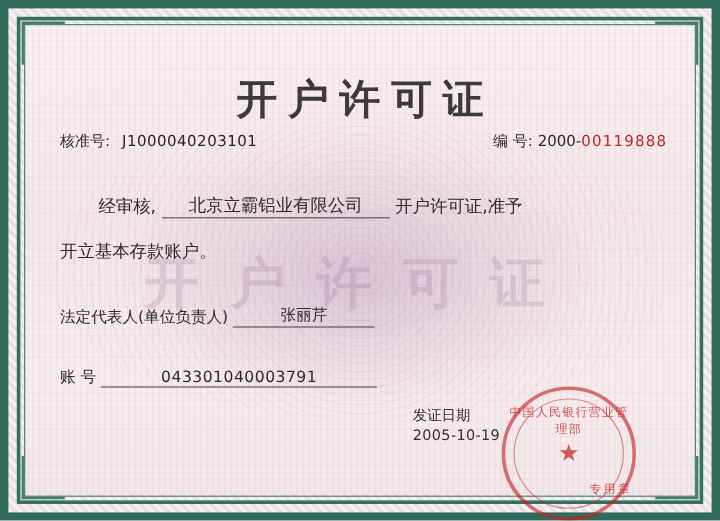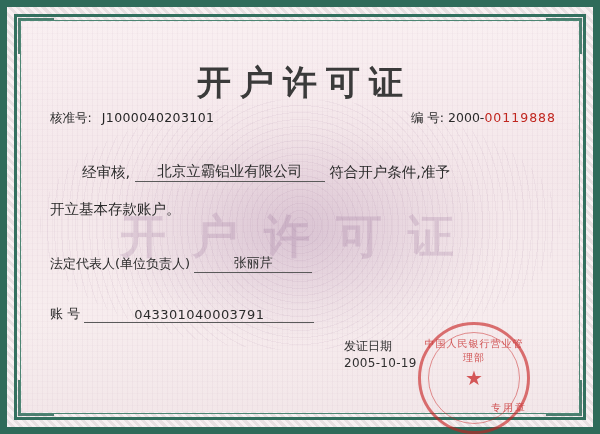--- a/index.html
+++ b/index.html
@@ -260,21 +260,21 @@
       <span class="value mono-val">J1000040203101</span>
     </div>
 
     <div class="row r-serial">
       <span class="label">编 号: 2000-</span><span class="red mono-val">00119888</span>
     </div>
 
     <div class="row r-body1">
       <span class="seg">经审核,</span>
       <span class="underline-box u-company">北京立霸铝业有限公司</span>
-      <span class="seg">符合开户条件,准予</span>
+      <span class="seg">开户许可证,准予</span>
     </div>
 
     <div class="row r-body2">开立基本存款账户。</div>
 
     <div class="row r-legal">
       <span class="label">法定代表人(单位负责人)</span>
       <span class="underline-box u-legal">张丽芹</span>
     </div>
 
 

